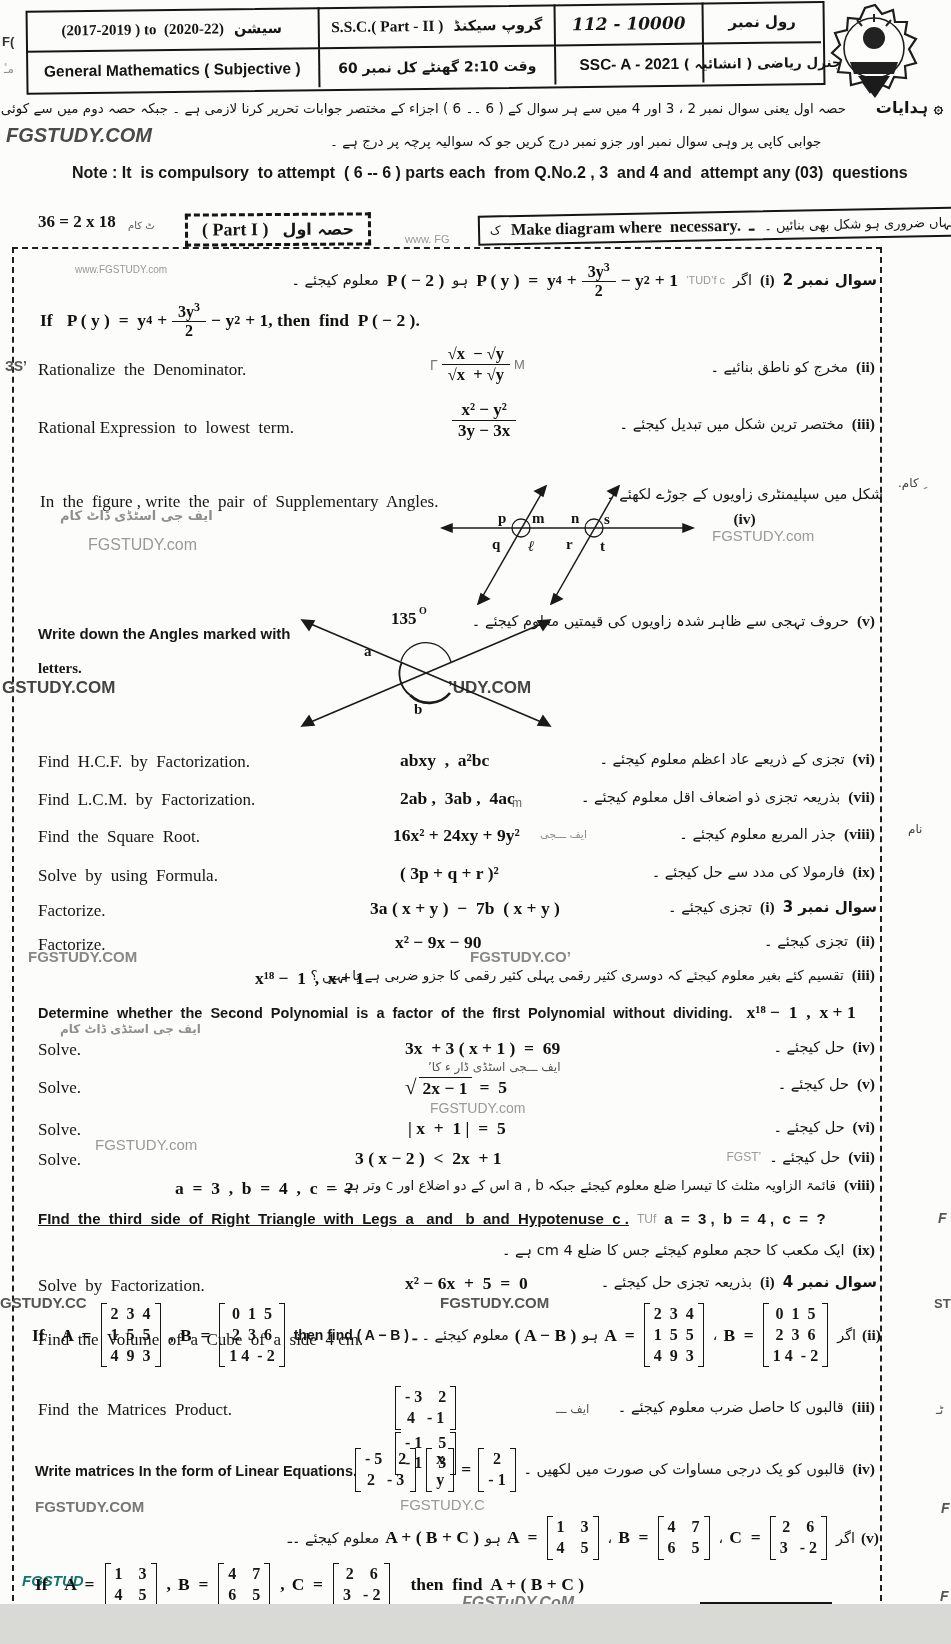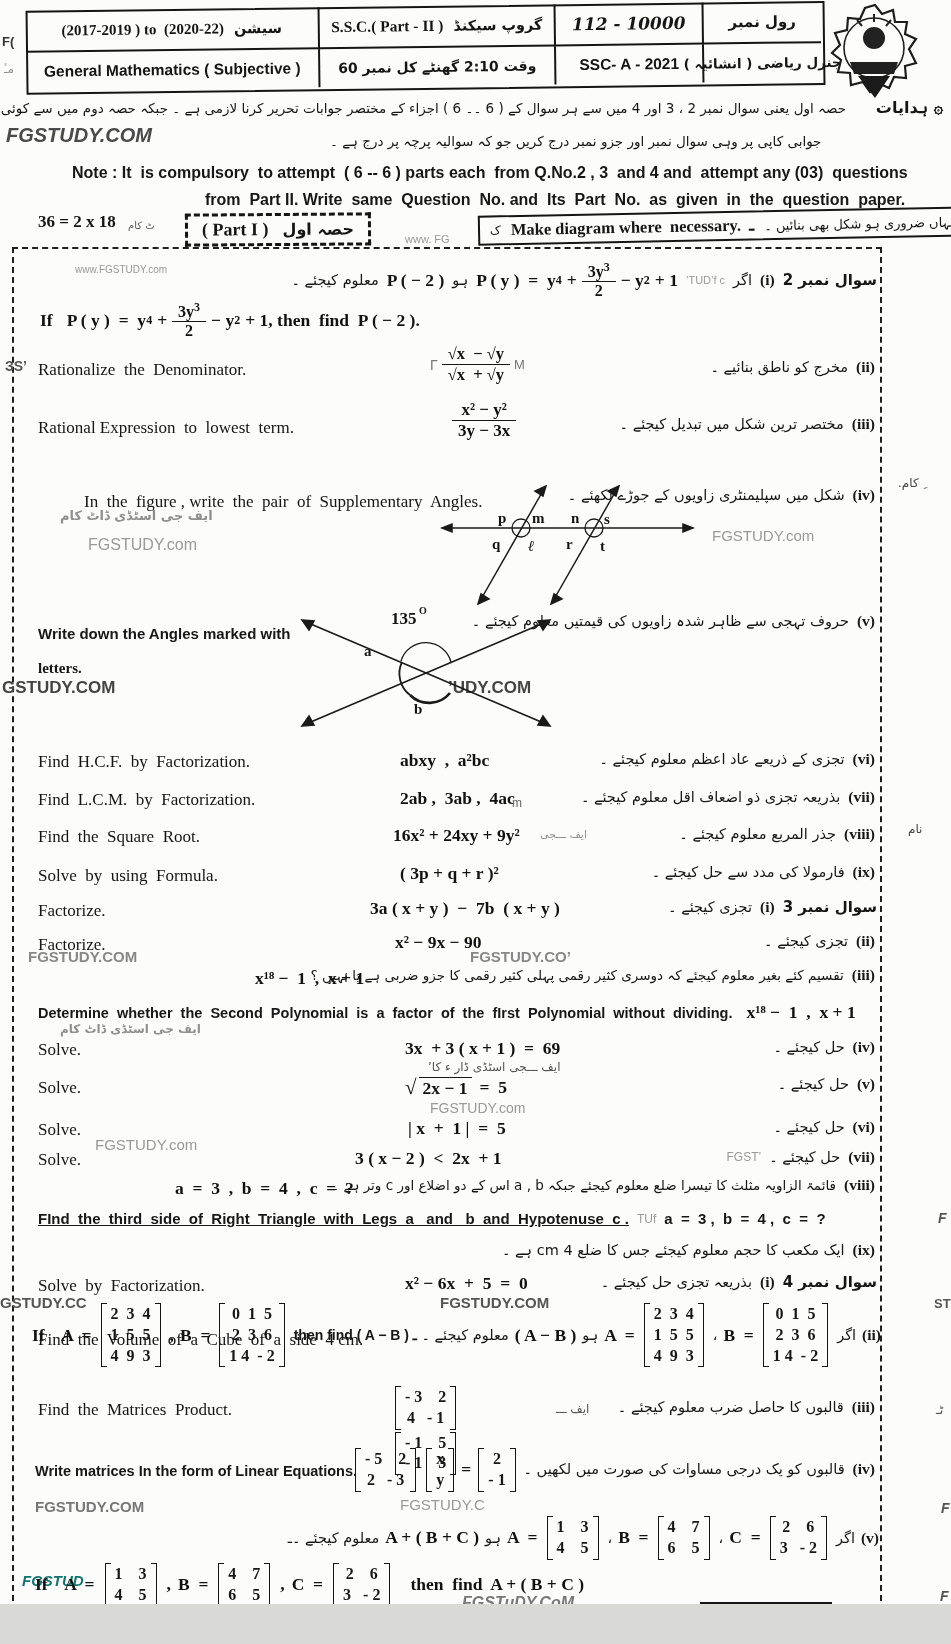--- a/index.html
+++ b/index.html
@@ -86,21 +86,20 @@
 
   <div class="abs ur urb" style="right:8px;top:98px;font-size:16px;">
     <span>۞</span>
     <span>ہدایات</span>
   </div>
   <div class="abs ur" style="right:105px;top:100px;font-size:13.5px;">حصہ اول یعنی سوال نمبر 2 ،  3 اور 4 میں سے ہر سوال کے ( 6 ۔۔ 6 ) اجزاء کے مختصر جوابات تحریر کرنا لازمی ہے ۔ جبکہ حصہ دوم میں سے کوئی سے تین سوالات حل کریں ۔</div>
   <div class="abs ur" style="left:330px;top:133px;font-size:13.5px;">جوابی کاپی پر وہی سوال نمبر  اور  جزو نمبر درج کریں جو کہ سوالیہ پرچہ پر درج ہے ۔</div>
   <div class="abs wm wmb wmi" style="left:6px;top:124px;font-size:20px;color:#4a4a4a;">FGSTUDY.COM</div>
 
   <div class="abs" style="left:72px;top:164px;font-family:'Liberation Sans',sans-serif;font-weight:700;font-size:16px;white-space:pre;">Note : It  is compulsory  to attempt  ( 6 -- 6 ) parts each  from Q.No.2 , 3  and 4 and  attempt any (03)  questions</div>
-  <div class="abs" style="left:205px;top:191px;font-family:'Liberation Sans',sans-serif;font-weight:700;font-size:16px;white-space:pre;">from  Part II. Write  same  Question  No. and  Its  Part  No.  as  given  in  the  question  paper.</div>
 
   <div class="abs en enb" style="left:38px;top:212px;font-size:17px;">36 = 2 x 18</div>
   <div class="abs ur" style="left:128px;top:220px;font-size:10px;color:#555;">ٹ کام</div>
 
   <div class="abs" style="left:185px;top:213px;border:3px dashed #151515;padding:3px 14px;transform:rotate(-0.4deg);display:flex;gap:14px;align-items:center;background:#fcfcfa;">
     <span class="en enb" style="font-size:18px;">( Part I )</span>
     <span class="ur urb" style="font-size:16px;">حصہ اول</span>
   </div>
 
   <div class="abs wm" style="left:405px;top:233px;font-size:11px;">www. FG</div>
@@ -168,22 +167,22 @@
   <div class="abs en" style="left:38px;top:418px;">Rational Expression  to  lowest  term.</div>
   <div class="abs frac math" style="left:452px;top:400px;font-size:17px;">
     <span class="num">x² − y²</span>
     <span class="den">3y − 3x</span>
   </div>
   <div class="abs line" style="right:76px;top:415px;">
     <span class="ur">مختصر ترین شکل میں تبدیل کیجئے ۔</span>
     <span class="tag">(iii)</span>
   </div>
 
-  <div class="abs en" style="left:40px;top:492px;margin-left:44px;">In  the  figure , write  the  pair  of  Supplementary  Angles.</div>
-  <div class="abs line" style="right:76px;top:486px;">
+  <div class="abs en" style="left:40px;top:492px;">In  the  figure , write  the  pair  of  Supplementary  Angles.</div>
+  <div class="abs line" style="right:68px;top:486px;flex-direction:column;">
     <span class="ur">شکل میں سپلیمنٹری زاویوں کے جوڑے لکھئے ۔</span>
     <span class="tag">(iv)</span>
   </div>
   <div class="abs wmu" style="left:60px;top:508px;font-size:13px;font-weight:bold;">ایف جی اسٹڈی ڈاٹ کام</div>
   <div class="abs wm" style="left:88px;top:536px;font-size:16px;">FGSTUDY.com</div>
   <div class="abs wm" style="left:712px;top:527px;font-size:15px;">FGSTUDY.com</div>
   <div class="abs wmu" style="left:898px;top:476px;font-size:12px;color:#444;">ِ کام.</div>
 
   <svg class="abs" style="left:440px;top:485px;" width="255" height="120" viewBox="0 0 255 120">
     <g stroke="#1a1a1a" stroke-width="1.5">

